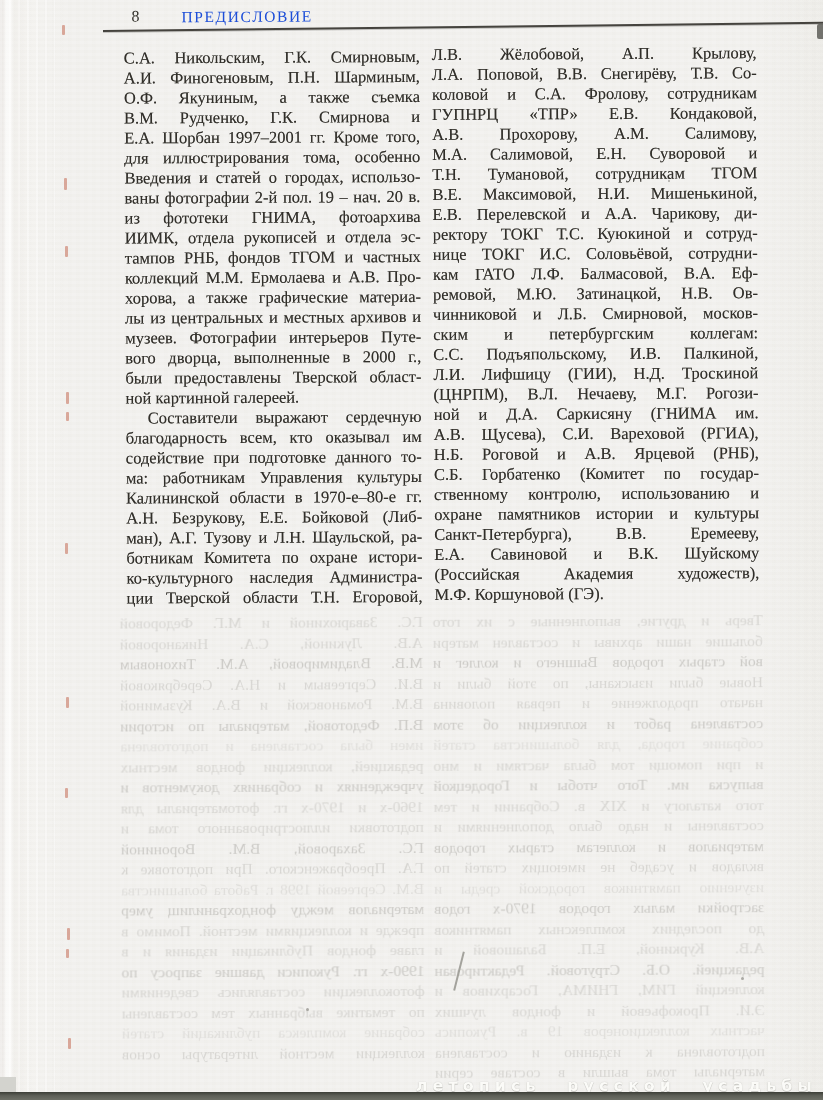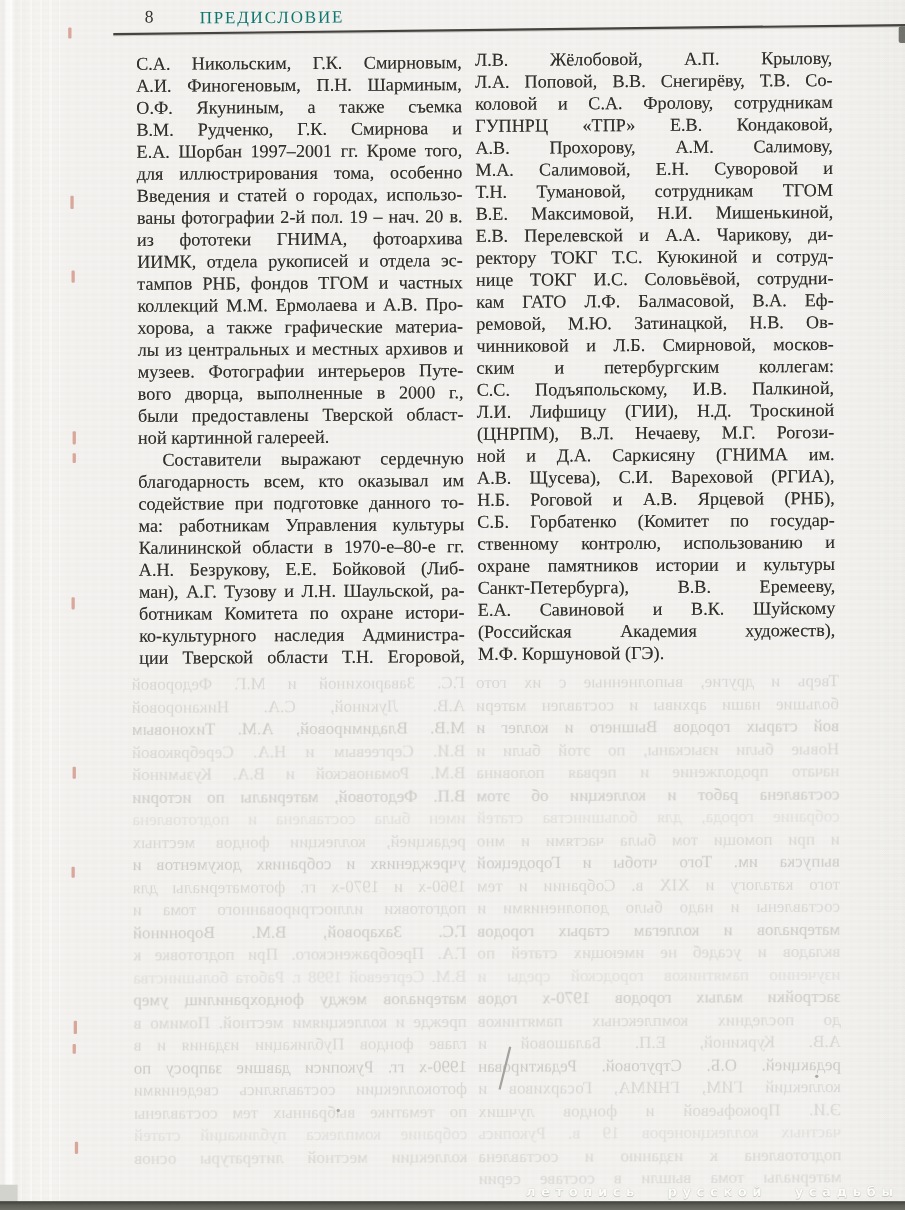--- a/index.html
+++ b/index.html
@@ -17,21 +17,21 @@
   }
   
   .edge-streaks{
     position:absolute;left:0;top:0;width:55px;height:1100px;pointer-events:none;
     background:
       linear-gradient(90deg, rgba(225,220,218,.35) 0 3px, rgba(255,255,255,.55) 6px 10px, rgba(235,232,228,.3) 14px 16px, rgba(255,255,255,0) 30px),
       repeating-linear-gradient(90deg, rgba(255,255,255,.4) 0 2px, rgba(0,0,0,0) 2px 9px);
   }
   .header{position:absolute;left:0;top:0;width:823px;height:40px;}
   .page-num{position:absolute;left:133px;top:6px;font-size:16px;color:#34322d;}
-  .section-title{position:absolute;left:183px;top:7px;font-size:15.5px;letter-spacing:1.6px;color:#0f766e;}
+  .section-title{position:absolute;left:183px;top:7px;font-size:15.5px;letter-spacing:1.6px;color:#1d4ed8;}
   .header-rule{
     position:absolute;left:103px;top:30px;width:722px;height:2px;background:#45433e;
     transform:rotate(-0.65deg);transform-origin:left center;
     box-shadow:0 1px 0 rgba(69,67,62,.25);
   }
   .content{position:absolute;inset:0;transform:rotate(-0.3deg);transform-origin:410px 300px;}
   .col{position:absolute;color:#312f2a;font-size:16.5px;}
   .col-left{left:125px;top:47px;width:296px;}
   .col-right{left:433px;top:45px;width:325px;}
   .tl{
@@ -56,21 +56,21 @@
   .scratch{position:absolute;left:458px;top:951px;width:1.5px;height:40px;background:#a3a29c;transform:rotate(14deg);}
   .nick-top-right{position:absolute;right:0;top:24px;width:6px;height:15px;background:#4a4a44;opacity:.75;border-radius:2px 0 0 2px;}
   .corner-block{position:absolute;left:0;top:1077px;width:16px;height:16px;background:#d3d3ce;}
   .speck{position:absolute;width:3px;height:3px;border-radius:50%;background:#8b8a84;opacity:.7;}
   .bottom-strip{
     position:absolute;left:0;bottom:0;width:823px;height:8px;
     background:linear-gradient(180deg,#3c3e37 0%,#5d5f57 45%,#6e7067 100%);
   }
   .footer-series{
     position:absolute;right:6px;top:1076px;
-    font-family:"DejaVu Sans", sans-serif;font-weight:bold;font-size:12px;
+    font-family:"DejaVu Sans", sans-serif;font-weight:bold;font-size:16px;
     letter-spacing:5px;word-spacing:16px;color:#fcfcf9;opacity:.92;
     text-shadow:0 0 1px #b3b2ab, 0 1px 0 rgba(130,129,122,.35);
   }
 </style>
 </head>
 <body>
 
 <div class="grain"></div>
 <div class="edge-streaks"></div>
 

